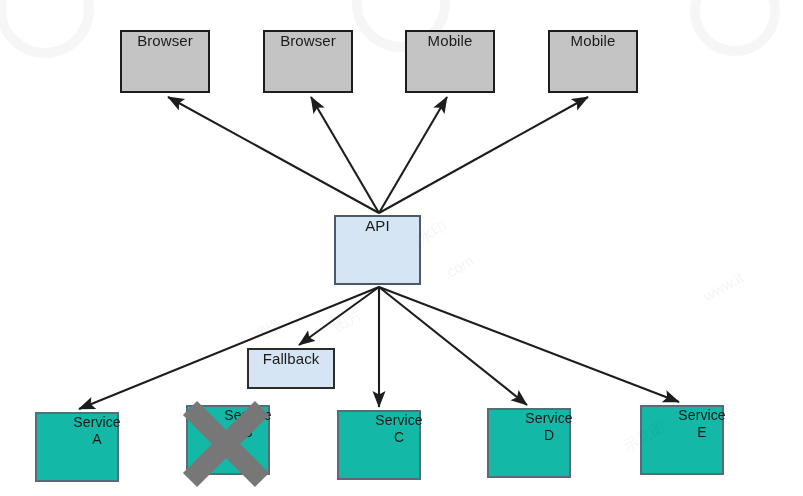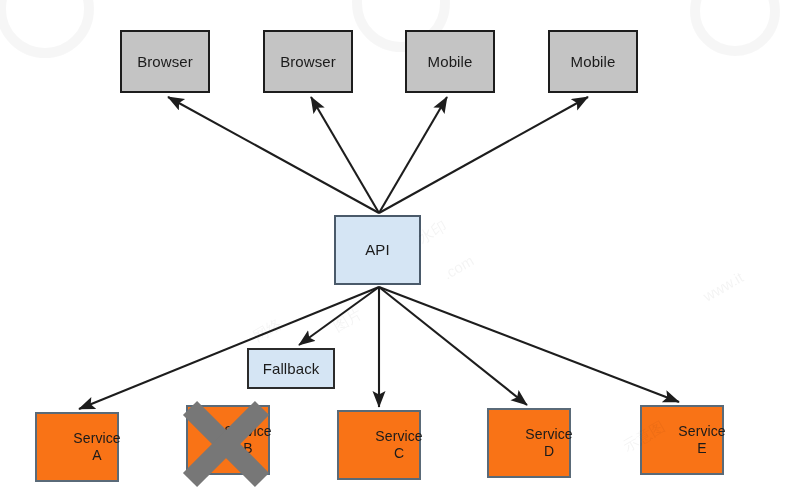--- a/index.html
+++ b/index.html
@@ -21,21 +21,20 @@
     left: 0;
     top: 0;
     width: 803px;
     height: 496px;
     pointer-events: none;
   }
   .node {
     position: absolute;
     box-sizing: border-box;
     display: flex;
-    align-items: center;
     justify-content: center;
     text-align: center;
     line-height: 1.18;
     color: #1b1b1b;
     letter-spacing: 0.1px;
   }
   .node-client {
     background: #c4c4c4;
     border: 2px solid #1d1d1d;
     font-size: 15px;
@@ -44,21 +43,21 @@
     background: #d5e5f4;
     border: 2px solid #4a5a6a;
     font-size: 15px;
   }
   .node-fallback {
     background: #d5e5f4;
     border: 2px solid #2b2b2b;
     font-size: 15px;
   }
   .node-service {
-    background: #f97316;
+    background: #14b8a6;
     border: 2px solid #5a6a78;
     font-size: 14px;
     padding-left: 40px;
   }
   .node-label {
     white-space: pre-line;
     display: block;
   }
   #xmark {
     position: absolute;

